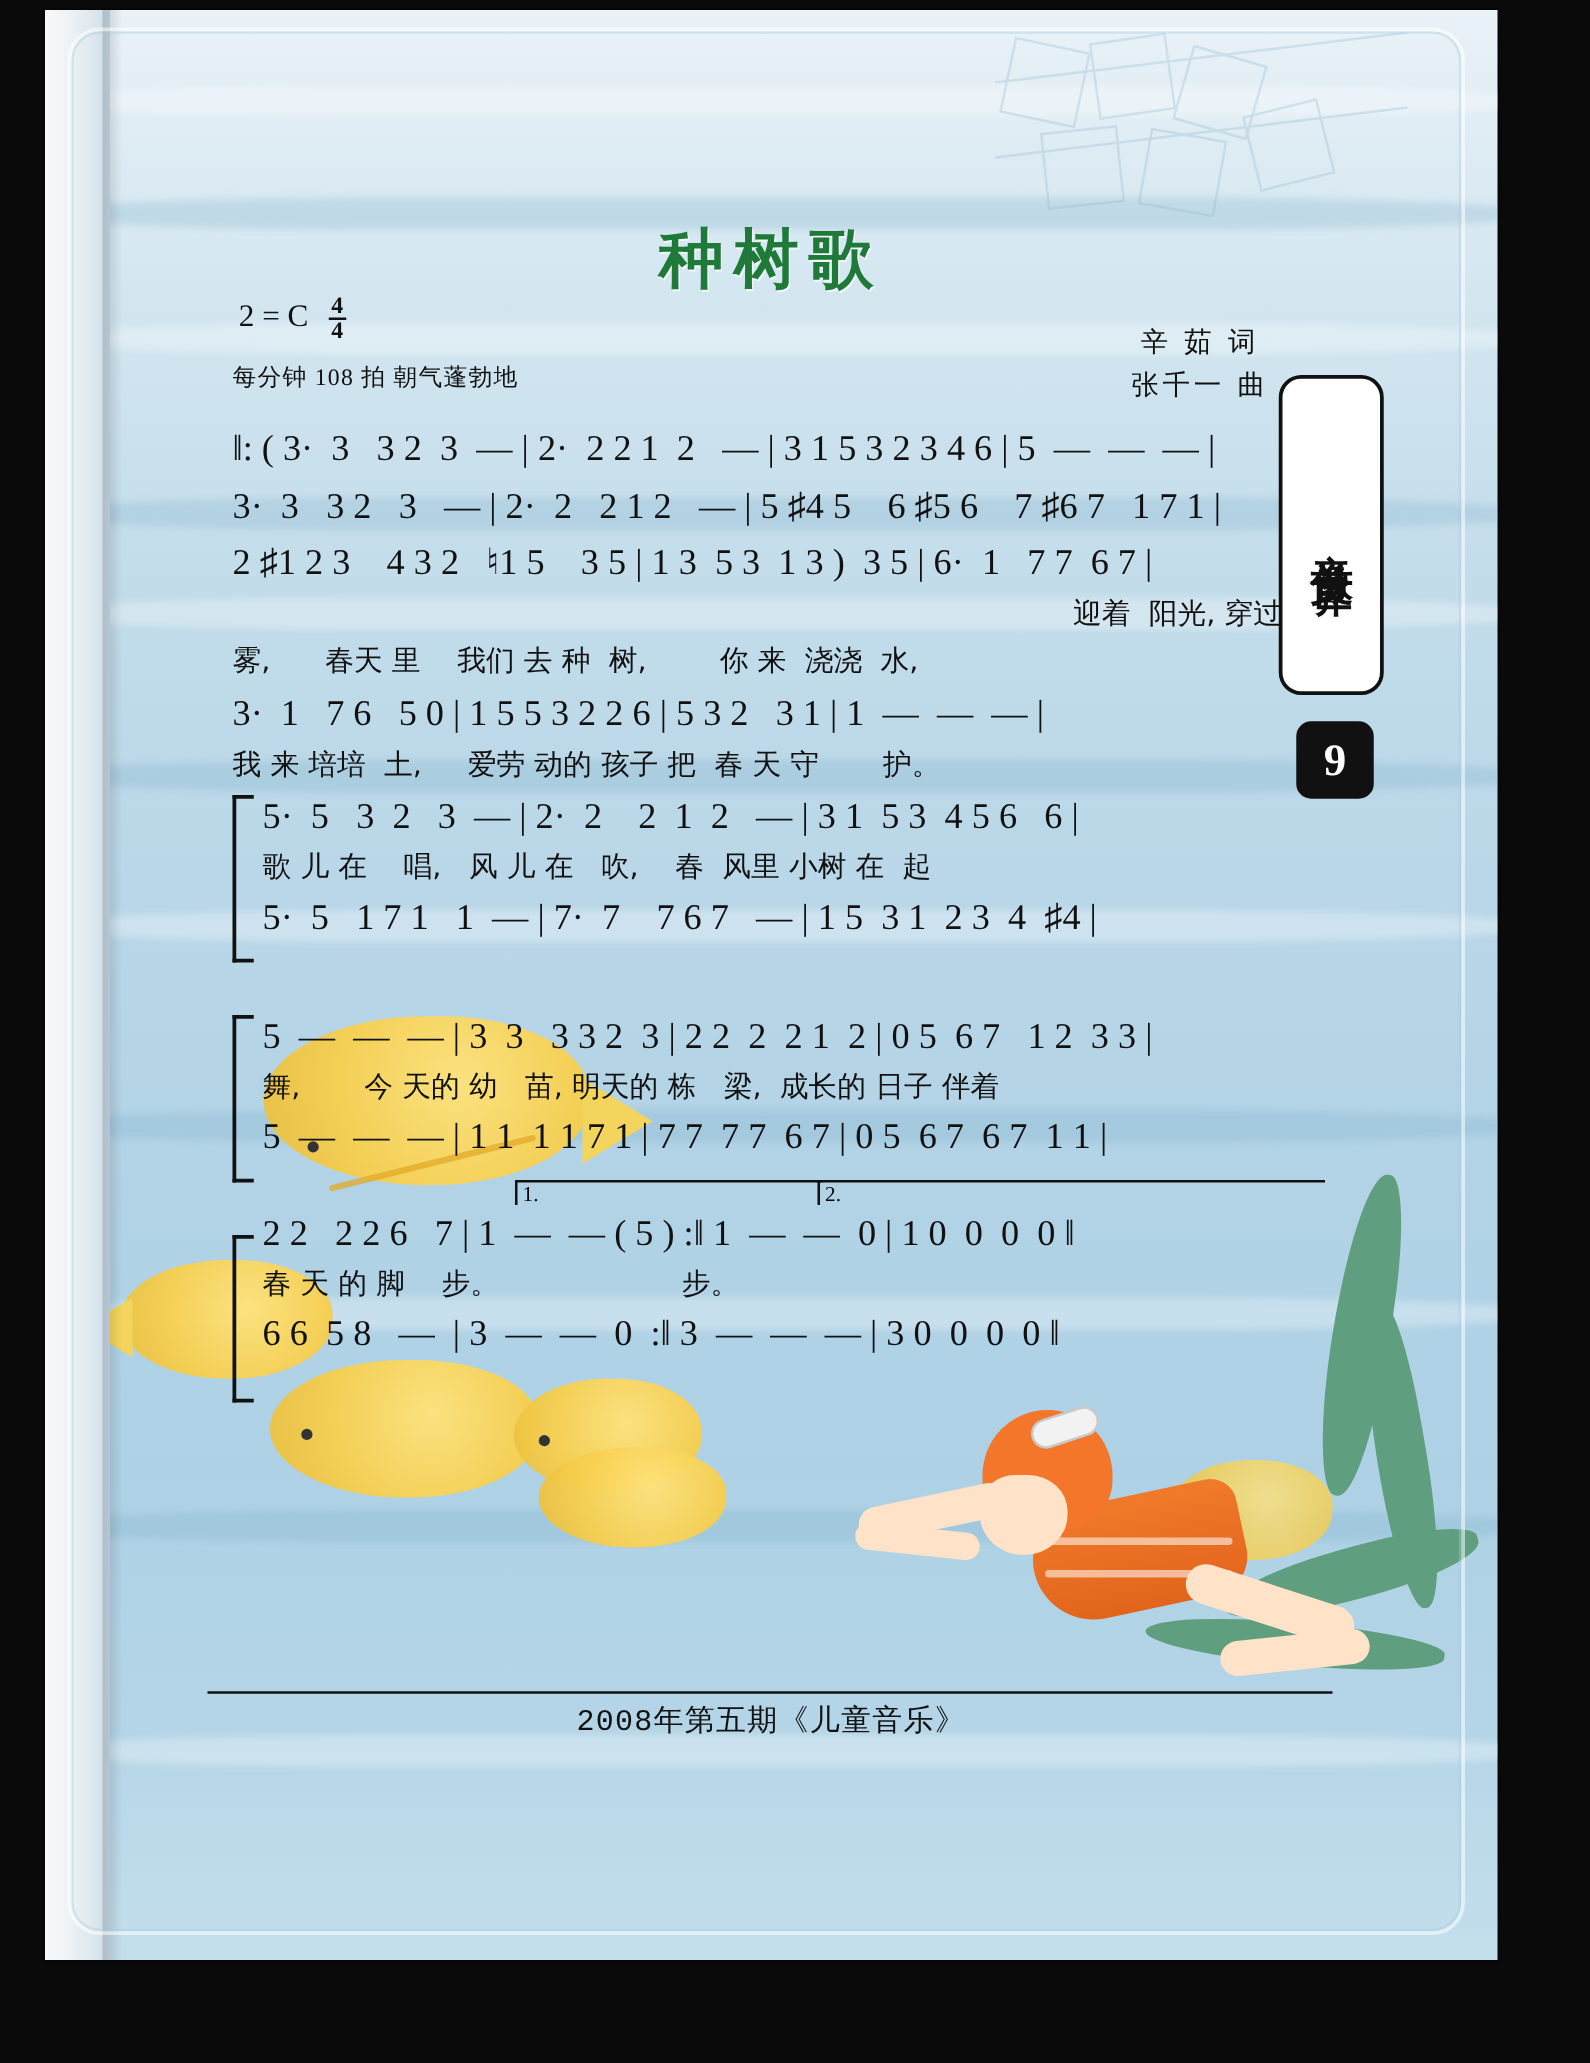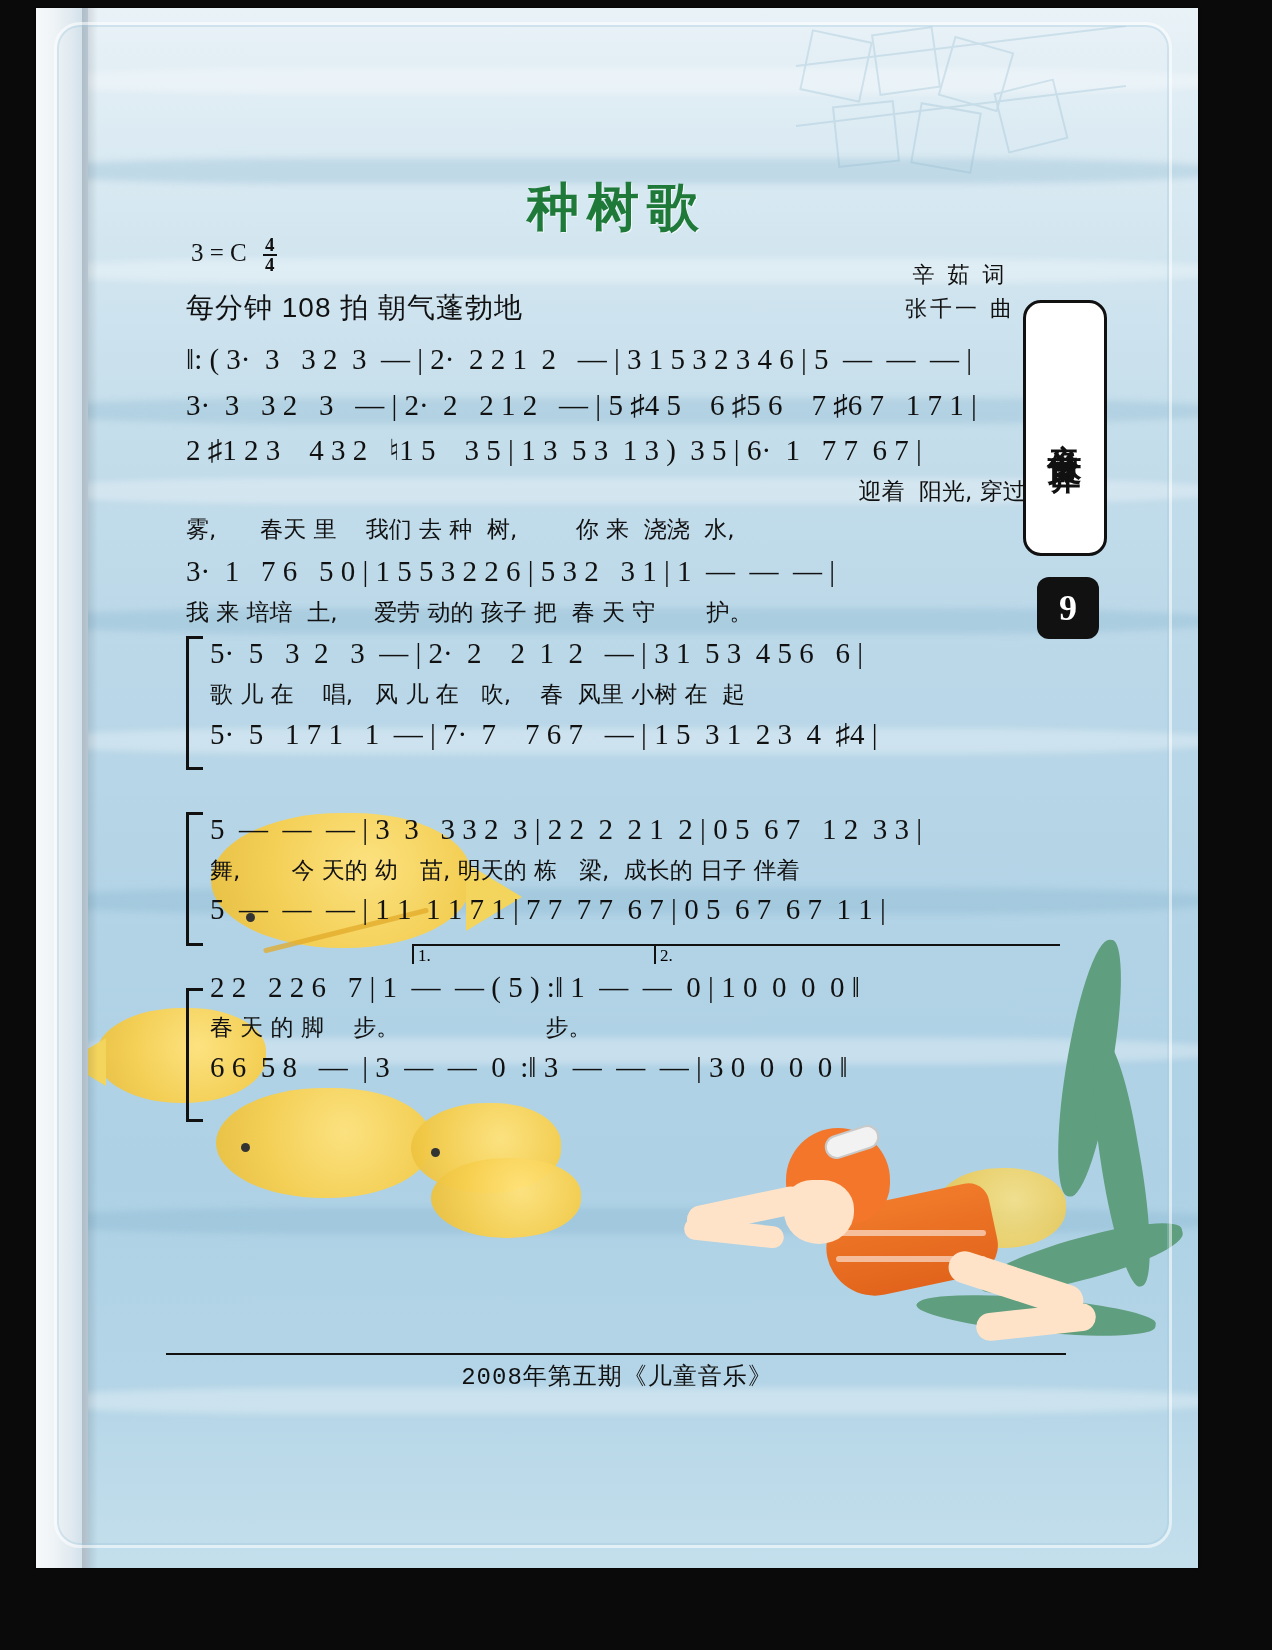--- a/index.html
+++ b/index.html
@@ -222,22 +222,22 @@
     text-align: center;
     margin-left: 10px;
     font-weight: bold;
   }
   .meta-key .frac .num { display: block; border-bottom: 2px solid #111; padding: 0 2px;}
   .meta-key .frac .den { display: block; padding: 0 2px;}
   .tempo {
     position: absolute;
     left: 150px;
     top: 281px;
-    font-family: Liberation Sans, sans-serif;
-    font-size: 28px;
+    font-family: Liberation Serif, serif;
+    font-size: 19px;
     color: #111;
     letter-spacing: 1px;
   }
   .credit {
     position: absolute;
     right: 183px;
     top: 250px;
     text-align: center;
     font-family: "DejaVu Sans", sans-serif;
     font-size: 22px;
@@ -368,21 +368,21 @@
     </div>
 
     <div class="gutter"></div>
     <div class="gutter-shadow"></div>
 
     <div class="frame"></div>
 
     <div class="title">种树歌</div>
 
     <div class="meta-key">
-      <span>3 = C</span>
+      <span>2 = C</span>
       <span class="frac">
         <span class="num">4</span>
         <span class="den">4</span>
       </span>
     </div>
 
     <div class="tempo">每分钟 108 拍   朝气蓬勃地</div>
 
     <div class="credit">
       <div>辛  茹 词</div>

